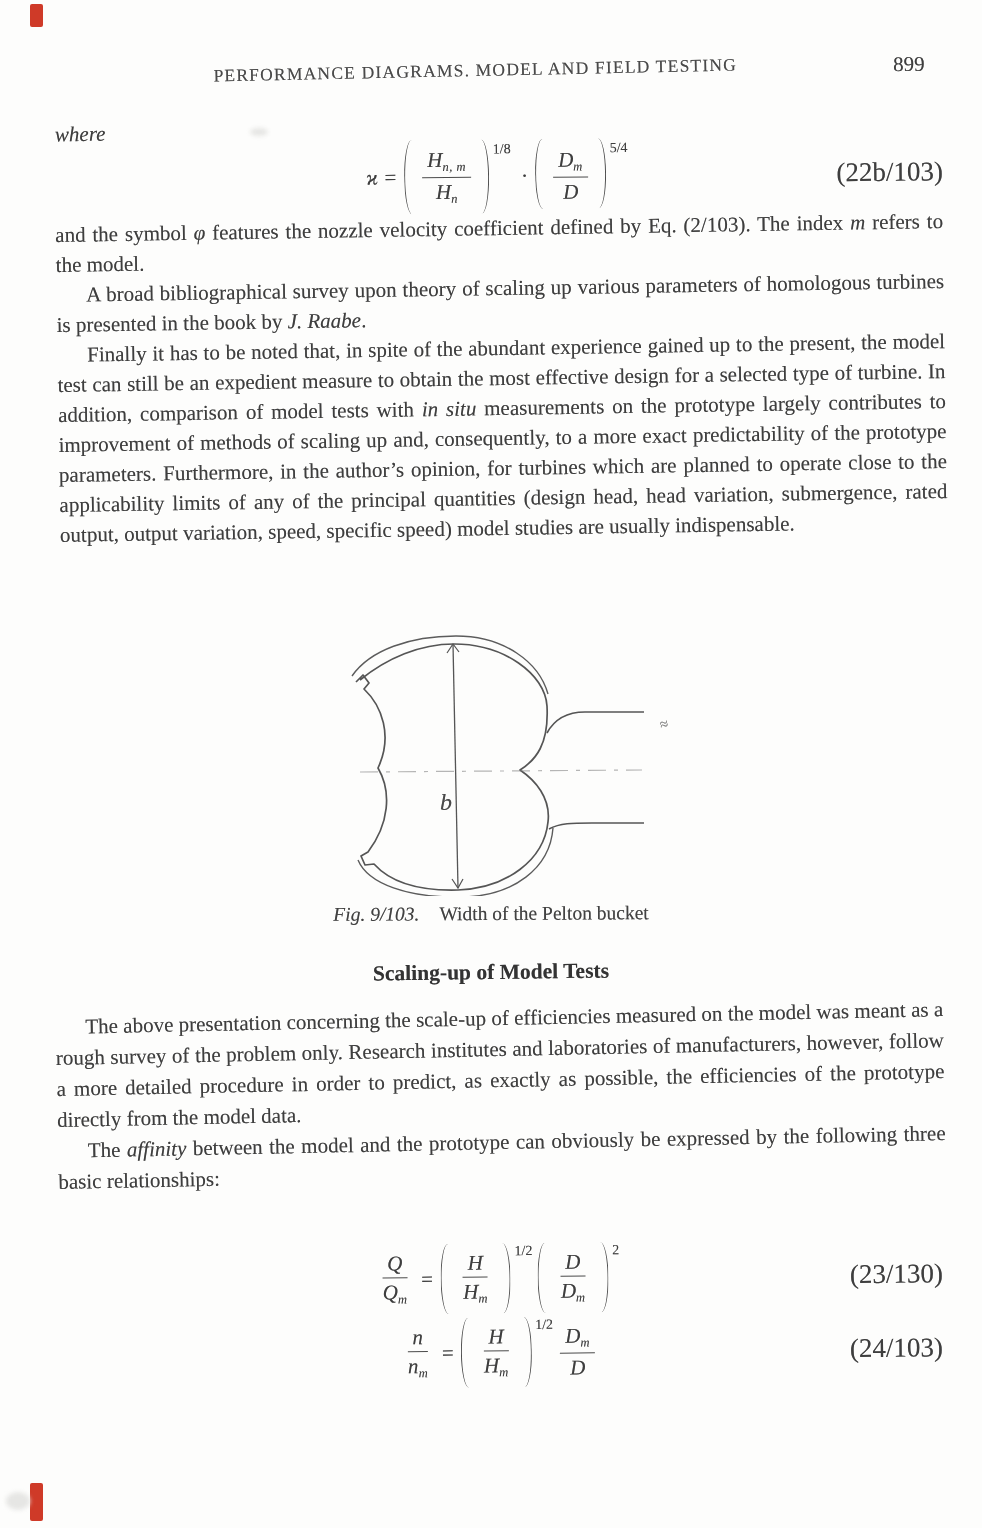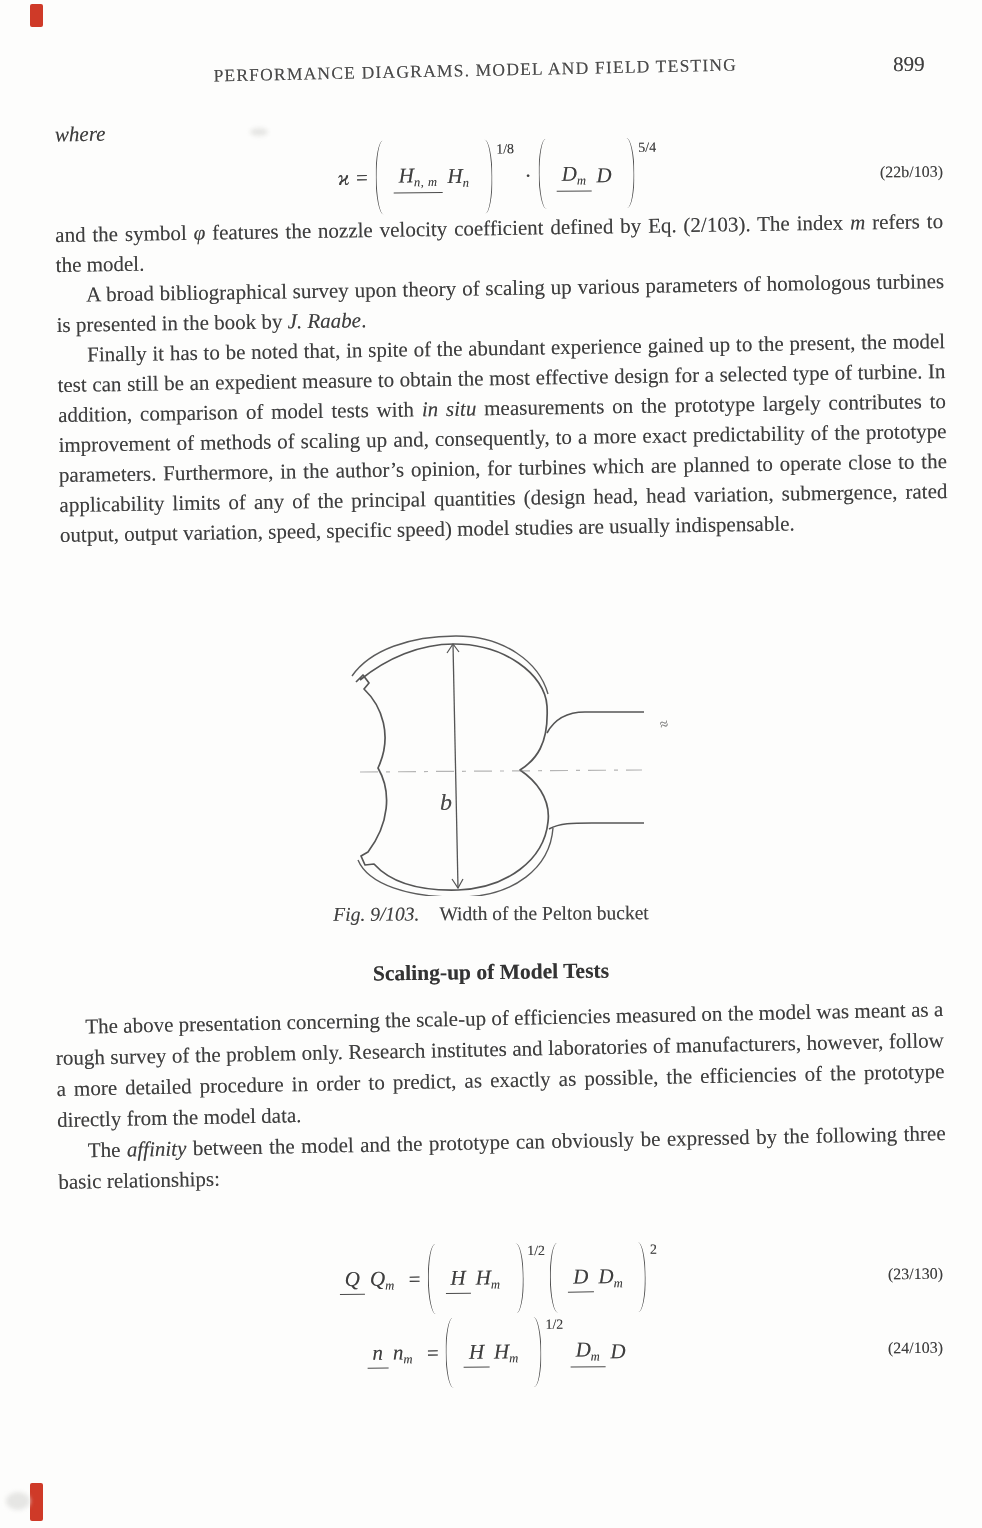--- a/index.html
+++ b/index.html
@@ -35,24 +35,24 @@
   .column p { margin:0; }
   .column p.indent { text-indent:30px; }
 
   
   .eq-row { position:absolute; left:55px; width:888px; height:90px; transform-origin:0 50%; }
   .eq-row.eq22 { top:136px; transform:rotate(-0.6deg); }
   .eq-row.eq23 { top:1238px; transform:rotate(-0.6deg); }
   .eq-row.eq24 { top:1312px; transform:rotate(-0.6deg); }
   .equation { position:absolute; left:50%; top:50%; transform:translate(-50%,-50%);
               display:inline-flex; align-items:center; font-size:21px; white-space:nowrap; }
-  .eq-number { position:absolute; right:0; top:50%; transform:translateY(-50%); font-size:16px; }
+  .eq-number { position:absolute; right:0; top:50%; transform:translateY(-50%); font-size:27px; }
   .eq-lhs { margin-right:6px; }
   .var { font-style:italic; }
-  .frac { display:inline-flex; align-items:center; vertical-align:middle; margin:0 3px; }
+  .frac { display:inline-flex; flex-direction:column; align-items:center; vertical-align:middle; margin:0 3px; }
   .frac .num, .frac .den { padding:1px 5px; line-height:1.25; }
   .frac .num { border-bottom:1.4px solid #4a4a4a; }
   .frac sub { font-size:12.5px; font-style:italic; vertical-align:-4px; letter-spacing:0.5px; }
   .par { display:inline-block; width:13px; align-self:stretch; border:0 solid #4f4f4f; margin:2px 1px; }
   .par.l { border-left-width:1.8px; border-radius:55% 0 0 55% / 50% 0 0 50%; }
   .par.r { border-right-width:1.8px; border-radius:0 55% 55% 0 / 0 50% 50% 0; }
   .exp { position:relative; top:-27px; font-size:14px; margin-left:3px; margin-right:4px; }
   .cdot { margin:0 6px; font-size:22px; }
 
   

